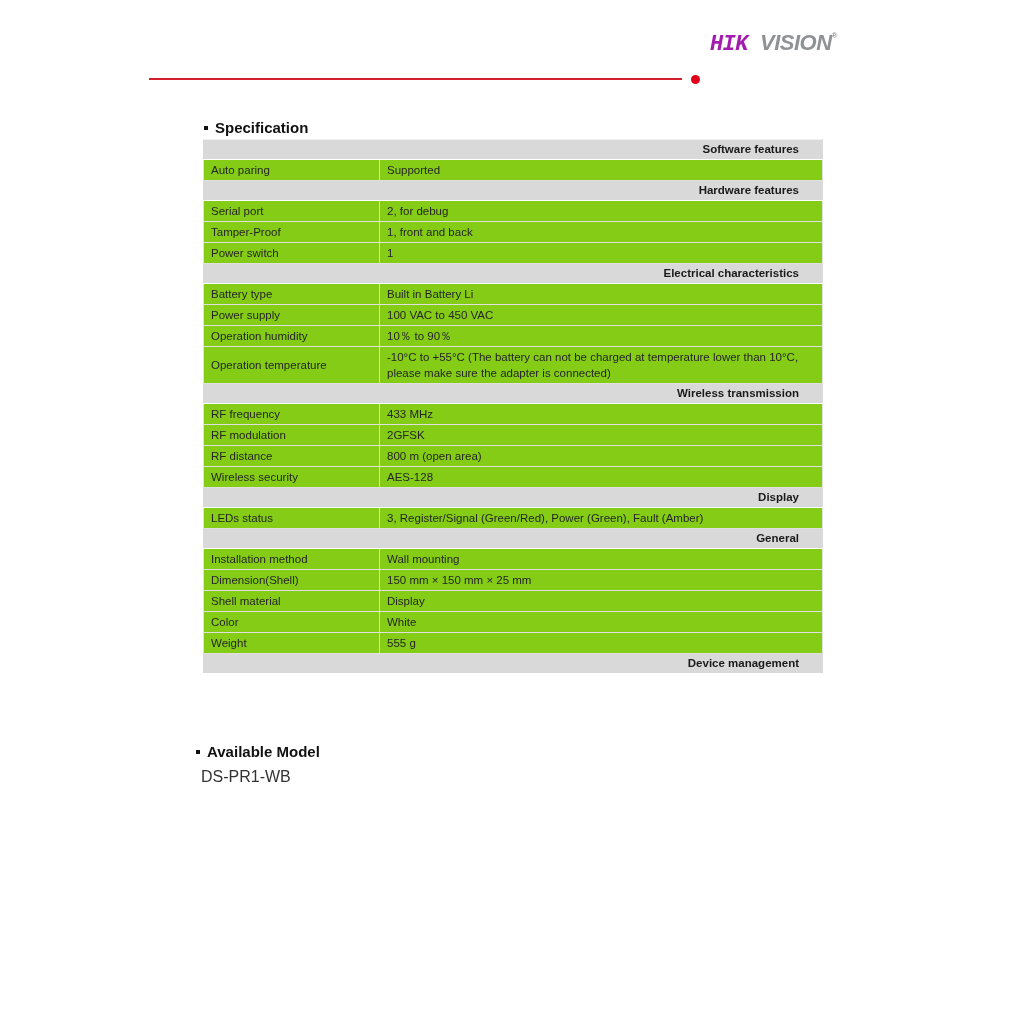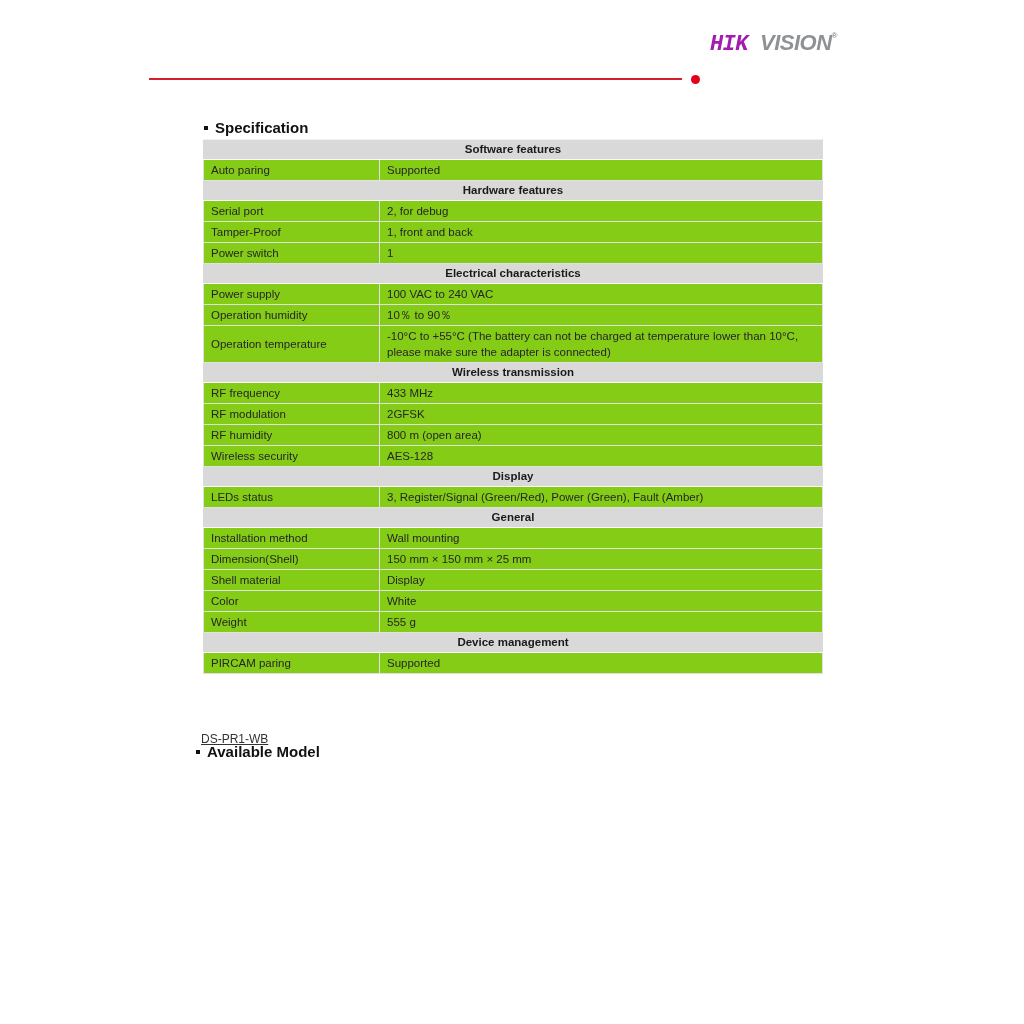--- a/index.html
+++ b/index.html
@@ -59,45 +59,44 @@
     width: 4px;
     height: 4px;
     background: #111111;
     margin-right: 7px;
     vertical-align: 3px;
   }
   .spec-heading  { top: 119px; left: 204px; }
   .model-heading { top: 743px; left: 196px; }
   .model-value {
     position: absolute;
-    top: 732px;
+    top: 768px;
     left: 201px;
-    font-size: 12px;
+    font-size: 16px;
     color: #333333;
-    text-decoration: underline;
   }
 
   
   .spec-table {
     position: absolute;
     top: 139px;
     left: 203px;
     width: 620px;
     border-collapse: collapse;
     table-layout: fixed;
     font-size: 11.5px;
     color: #262626;
     border: 1px solid #d9d9d9;
   }
   .spec-table col.c1 { width: 176px; }
   .spec-table th {
     background: #d9d9d9;
     font-weight: bold;
-    text-align: center;
-    padding: 2px 4px;
+    text-align: right;
+    padding: 2px 23px;
     line-height: 15px;
     font-size: 11.5px;
     color: #1a1a1a;
     border: 1px solid #d9d9d9;
     border-top-color: #f2f2f2;
     border-bottom-color: #ffffff;
   }
   .spec-table td {
     padding: 2px 7px;
     line-height: 16px;
@@ -147,22 +146,26 @@
           <td>1, front and back</td>
         </tr>
         <tr>
           <td>Power switch</td>
           <td>1</td>
         </tr>
         <tr>
           <th colspan="2">Electrical characteristics</th>
         </tr>
         <tr>
+          <td>Battery type</td>
+          <td>Built in Battery Li</td>
+        </tr>
+        <tr>
           <td>Power supply</td>
-          <td>100 VAC to 240 VAC</td>
+          <td>100 VAC to 450 VAC</td>
         </tr>
         <tr>
           <td>Operation humidity</td>
           <td>10％  to 90％</td>
         </tr>
         <tr>
           <td>Operation temperature</td>
           <td>-10°C to +55°C (The battery can not be charged at temperature lower than 10°C, please make sure the adapter is connected)</td>
         </tr>
         <tr>
@@ -170,21 +173,21 @@
         </tr>
         <tr>
           <td>RF frequency</td>
           <td>433 MHz</td>
         </tr>
         <tr>
           <td>RF modulation</td>
           <td>2GFSK</td>
         </tr>
         <tr>
-          <td>RF humidity</td>
+          <td>RF distance</td>
           <td>800 m (open area)</td>
         </tr>
         <tr>
           <td>Wireless security</td>
           <td>AES-128</td>
         </tr>
         <tr>
           <th colspan="2">Display</th>
         </tr>
         <tr>
@@ -209,24 +212,20 @@
         <tr>
           <td>Color</td>
           <td>White</td>
         </tr>
         <tr>
           <td>Weight</td>
           <td>555 g</td>
         </tr>
         <tr>
           <th colspan="2">Device management</th>
-        </tr>
-        <tr>
-          <td>PIRCAM paring</td>
-          <td>Supported</td>
         </tr>
       </tbody>
   </table>
 
   <div class="heading model-heading">
     <span class="bullet"></span><span>Available Model</span>
   </div>
 
   <div class="model-value">DS-PR1-WB</div>
 

